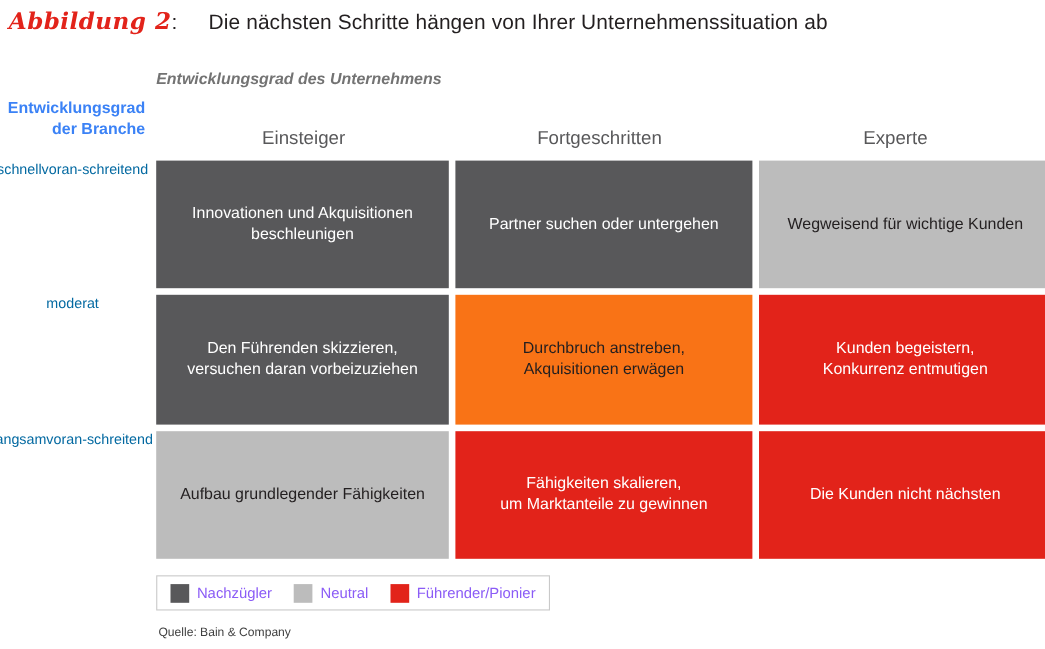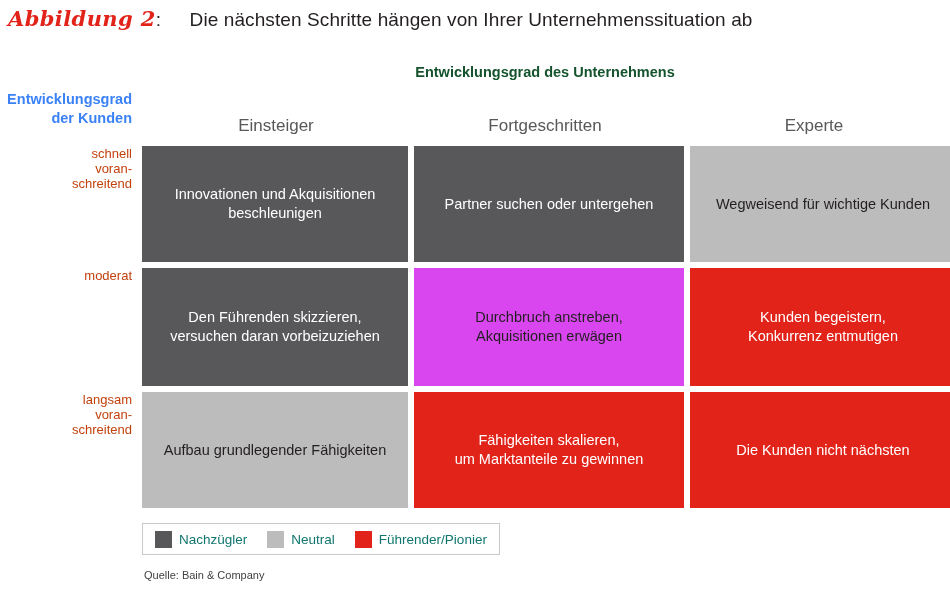--- a/index.html
+++ b/index.html
@@ -44,24 +44,24 @@
     letter-spacing: 0.1px;
     margin-left: 24px;
   }
 
   
   #col-axis-title {
     position: absolute;
     left: 142px;
     top: 64px;
     width: 806px;
-    text-align: center;
     font-size: 14.5px;
     font-weight: bold;
-    color: #14532d;
+    color: #737373;
+    font-style: italic;
   }
   #row-axis-title {
     position: absolute;
     left: 0px;
     top: 90px;
     width: 132px;
     text-align: right;
     font-size: 14.5px;
     font-weight: bold;
     line-height: 19px;
@@ -93,23 +93,24 @@
     width: 132px;
     height: 362px;
   }
   #row-labels .row-label {
     position: absolute;
     right: 0;
     width: 132px;
     text-align: right;
     font-size: 13px;
     line-height: 15px;
-    color: #c2410c;
-    display: flex;
-    flex-direction: column;
+    color: #0369a1;
+    display: flex;
+    flex-direction: row;
+    justify-content: center;
   }
   #row-labels .row-label .ln { display: block; }
   .rl1 { top: 0px;   height: 116px; }
   .rl2 { top: 122px; height: 118px; }
   .rl3 { top: 246px; height: 116px; }
 
   
   #matrix {
     position: absolute;
     left: 142px;
@@ -156,21 +157,21 @@
   }
   #legend .legend-item:last-child { margin-right: 0; }
   #legend .swatch {
     width: 17px;
     height: 17px;
     margin-right: 7px;
     flex: none;
   }
   #legend .legend-label {
     font-size: 13.5px;
-    color: #0f766e;
+    color: #8b5cf6;
     white-space: nowrap;
   }
 
   #source-note {
     position: absolute;
     left: 144px;
     top: 569px;
     font-size: 11px;
     color: #3f3f3f;
   }
@@ -180,21 +181,21 @@
 
 <div id="figure-title">
   <span class="fig-label">Abbildung 2</span><span class="fig-colon">:</span>
   <span class="fig-text">Die nächsten Schritte hängen von Ihrer Unternehmenssituation ab</span>
 </div>
 
 <div id="col-axis-title">Entwicklungsgrad des Unternehmens</div>
 
 <div id="row-axis-title">
   <span class="ln">Entwicklungsgrad</span>
-  <span class="ln">der Kunden</span>
+  <span class="ln">der Branche</span>
 </div>
 
 <div id="col-headers">
   <div class="col-head c1">Einsteiger</div>
   <div class="col-head c2">Fortgeschritten</div>
   <div class="col-head c3">Experte</div>
 </div>
 
 <div id="row-labels">
   <div class="row-label rl1">
@@ -233,21 +234,21 @@
       </span>
   </div>
 
   <div class="cell tone-dark" style="background-color: rgb(88, 88, 90); color: rgb(255, 255, 255);">
     <span>
       <span class="ln">Den Führenden skizzieren,</span>
       <span class="ln">versuchen daran vorbeizuziehen</span>
     </span>
   </div>
 
-  <div class="cell tone-light" style="background-color: #d946ef; color: rgb(35, 31, 32);">
+  <div class="cell tone-light" style="background-color: #f97316; color: rgb(35, 31, 32);">
     <span>
       <span class="ln">Durchbruch anstreben,</span>
       <span class="ln">Akquisitionen erwägen</span>
     </span>
   </div>
 
   <div class="cell tone-red" style="background-color: rgb(226, 35, 26); color: rgb(255, 255, 255);">
     <span>
       <span class="ln">Kunden begeistern,</span>
       <span class="ln">Konkurrenz entmutigen</span>

